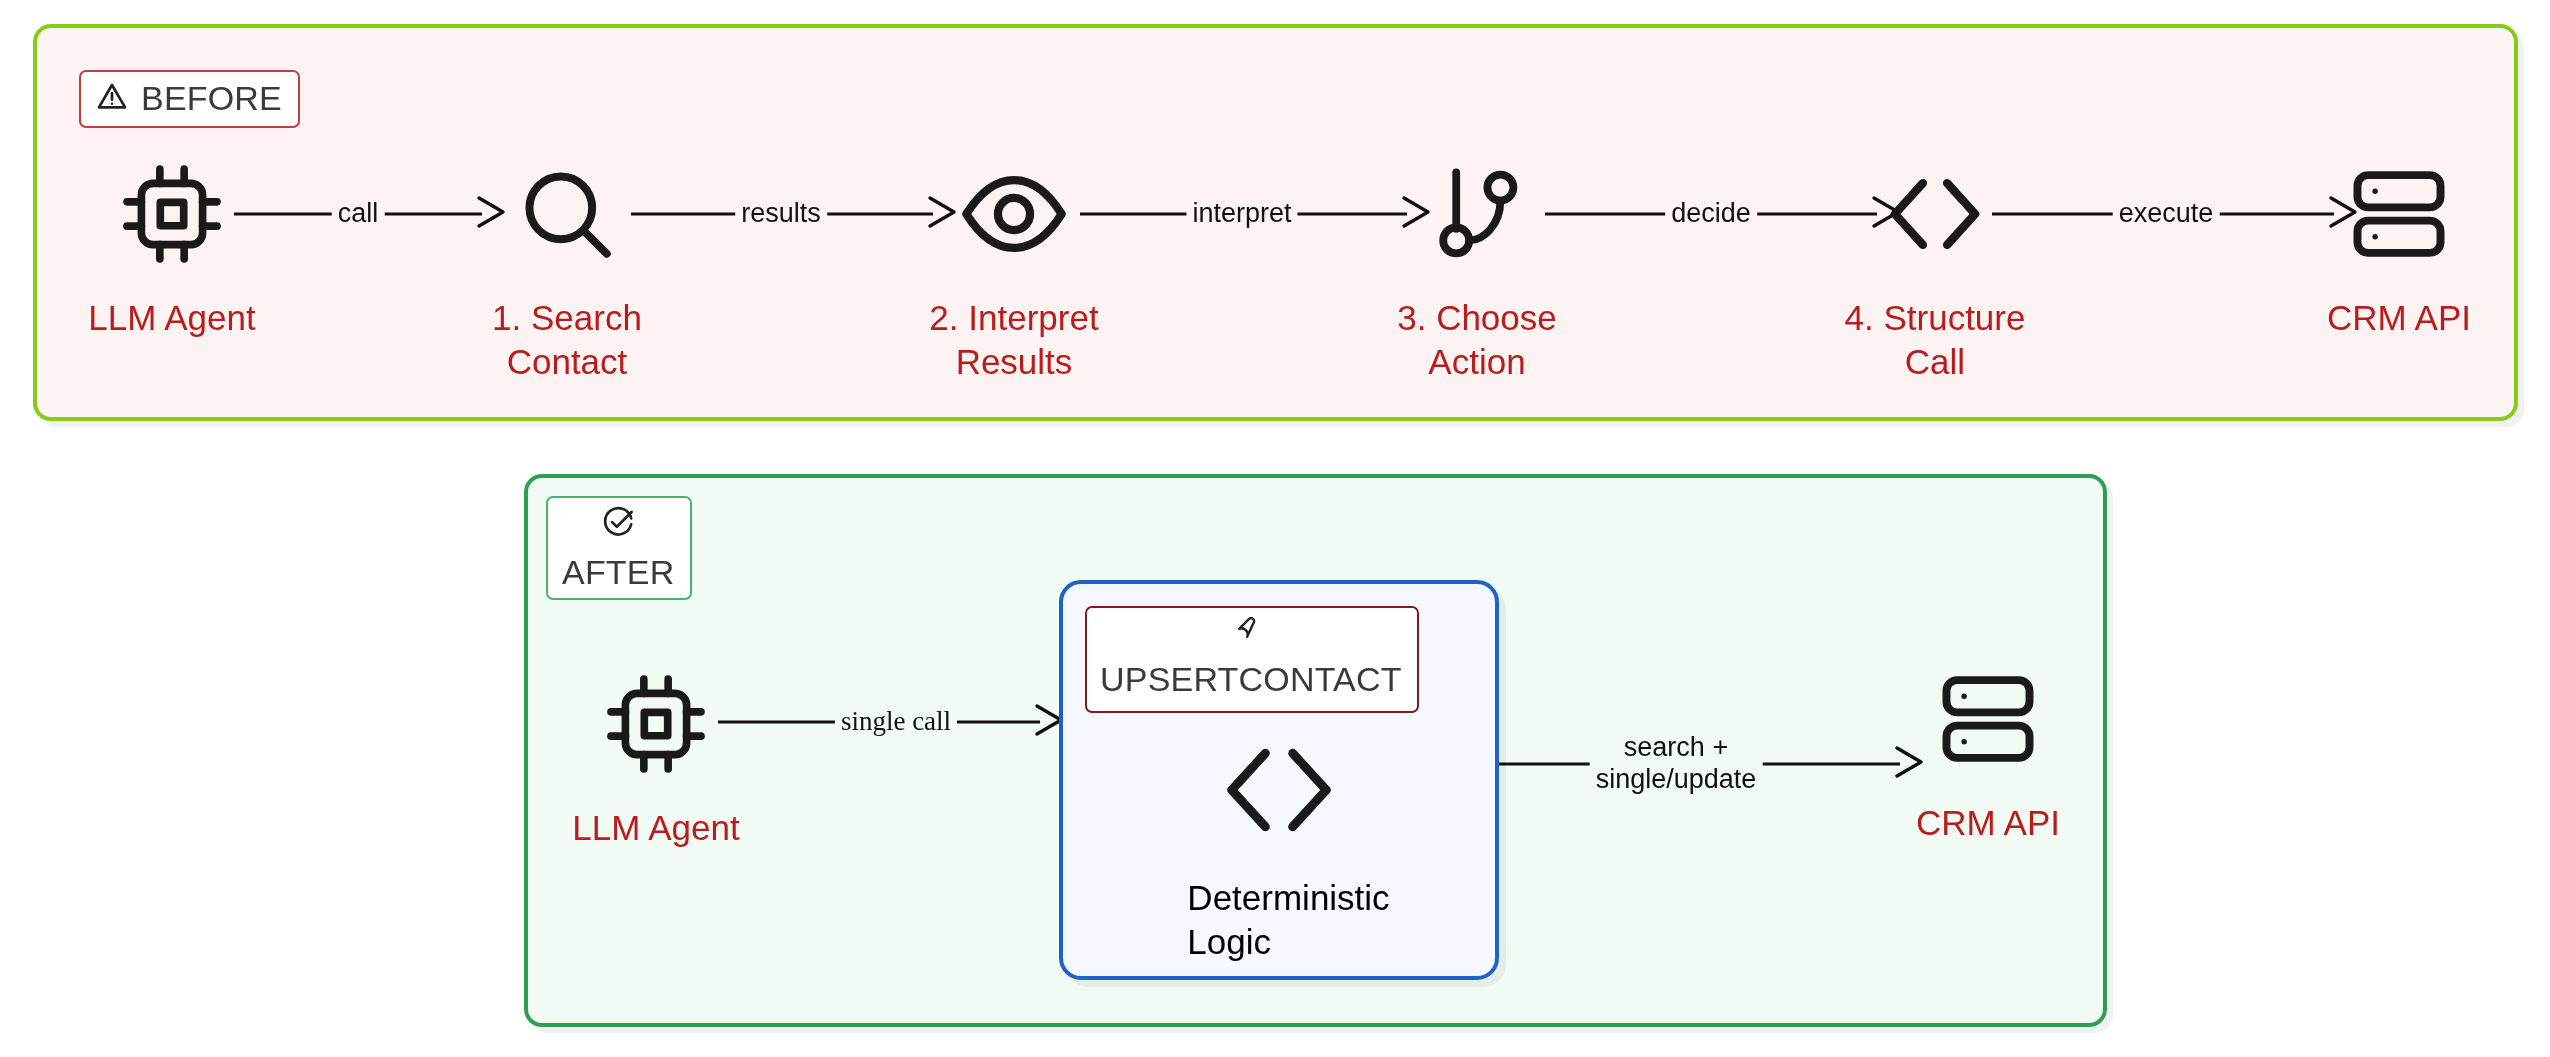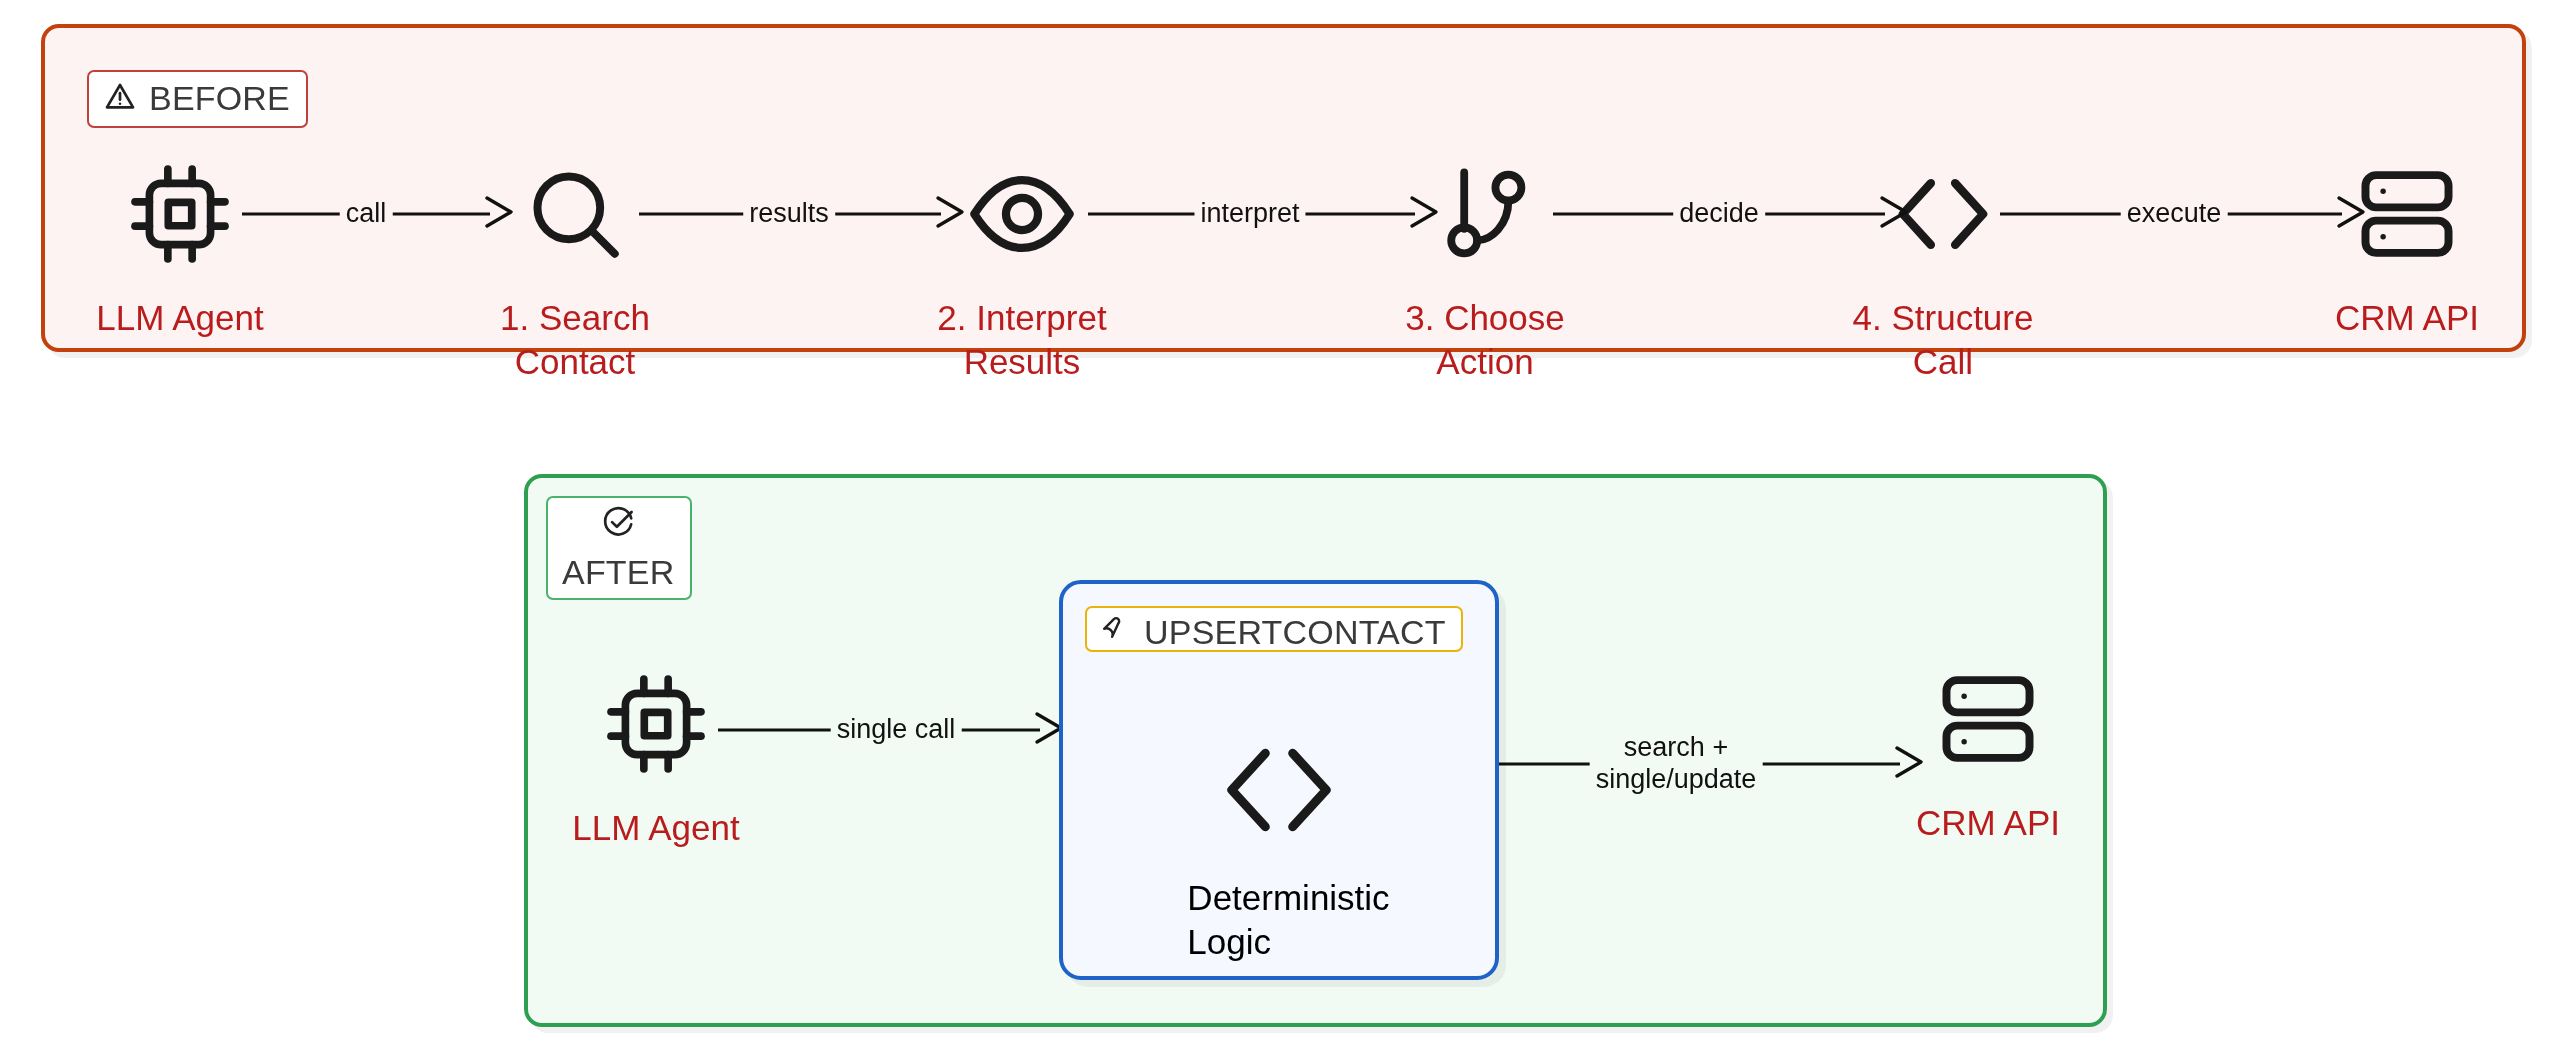--- a/index.html
+++ b/index.html
@@ -24,26 +24,26 @@
   }
 
   
   .group {
     position: absolute;
     border-radius: 18px;
     box-sizing: border-box;
     box-shadow: 6px 6px 0 0 rgba(0,0,0,0.055);
   }
   .group-before {
-    left: 41px;
+    left: 33px;
     top: 24px;
     width: 2485px;
-    height: 328px;
+    height: 397px;
     background: #fdf3f2;
-    border: 4px solid #c2410c;
+    border: 4px solid #84cc16;
   }
   .group-after {
     left: 524px;
     top: 474px;
     width: 1583px;
     height: 553px;
     background: #f1fbf4;
     border: 4px solid #2e9e50;
   }
 
@@ -66,22 +66,23 @@
   }
   .badge-after {
     left: 18px;
     top: 18px;
     border: 2px solid #49b36a;
     flex-direction: column;
   }
   .badge-tool {
     left: 22px;
     top: 22px;
-    border: 2px solid #eab308;
-    padding: 6px 15px 0 13px;
+    border: 2px solid #7f1d1d;
+    padding: 6px 15px 15px 13px;
+    flex-direction: column;
   }
   .badge-text {
     font-size: 34px;
     color: #3a3a3a;
     letter-spacing: 0.2px;
     line-height: 1;
   }
   .badge-icon { display: block; flex: 0 0 auto; }
 
   
@@ -354,21 +355,21 @@
         <svg width="106" height="106" viewBox="0 0 24 24" fill="none" stroke="#1a1a1a" stroke-width="1.8" stroke-linecap="round" stroke-linejoin="round">
           <rect x="2.6" y="3.2" width="18.8" height="7.3" rx="2.4"></rect>
           <rect x="2.6" y="13.5" width="18.8" height="7.3" rx="2.4"></rect>
           <circle cx="6.6" cy="6.85" r="0.62" fill="#1a1a1a" stroke="none"></circle>
           <circle cx="6.6" cy="17.15" r="0.62" fill="#1a1a1a" stroke="none"></circle>
         </svg>
       </div>
       <div class="node-label">CRM API</div>
     </div>
 
-    <div class="edge" style="left:190px; top:212px; width:340px;">
+    <div class="edge" style="left:190px; top:204px; width:340px;font-family:Liberation Serif, serif;">
       <div class="edge-line" style="width:322px;"></div>
       <div class="edge-arrowhead" style="left:314px;">
         <svg width="34" height="38" viewBox="0 0 34 38" fill="none" stroke="#111" stroke-width="3.4" stroke-linecap="round" stroke-linejoin="round">
           <polyline points="5,5 29,19 5,33"></polyline>
         </svg>
       </div>
       <div class="edge-label on-green" style="left:178px; top:50%;">single call</div>
     </div>
 
     <div class="edge" style="left:860px; top:246px; width:530px;">

